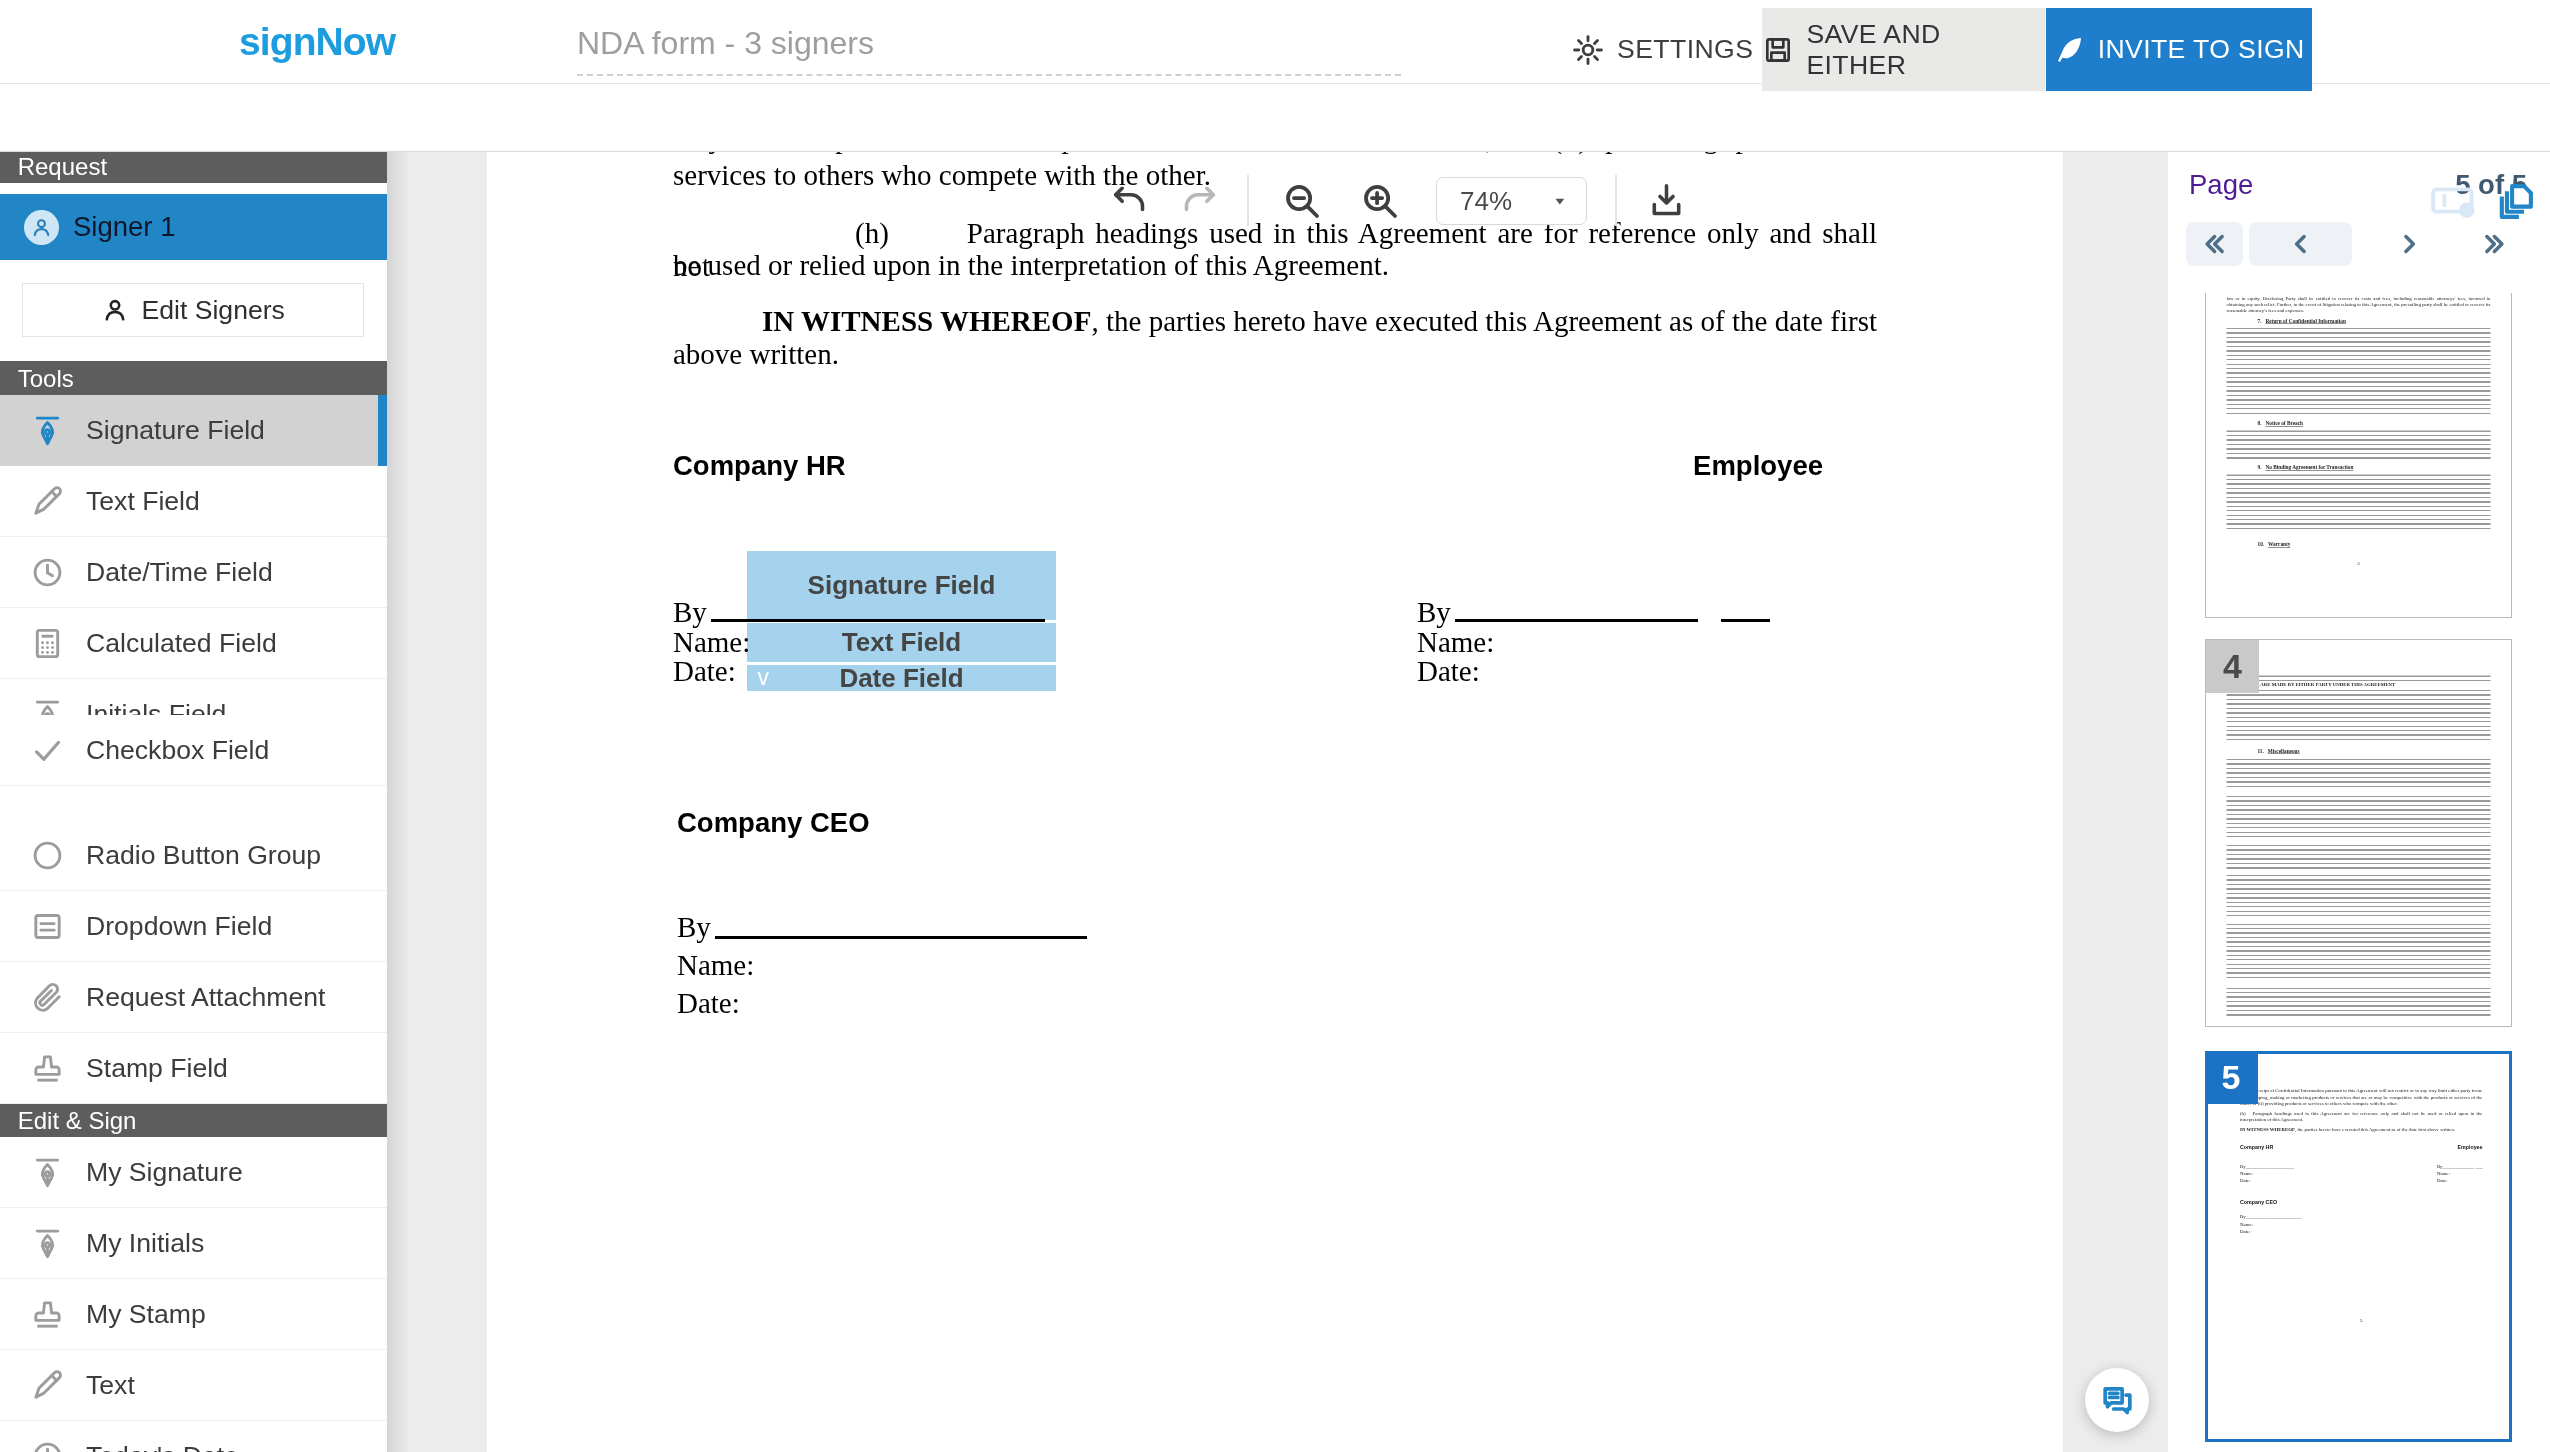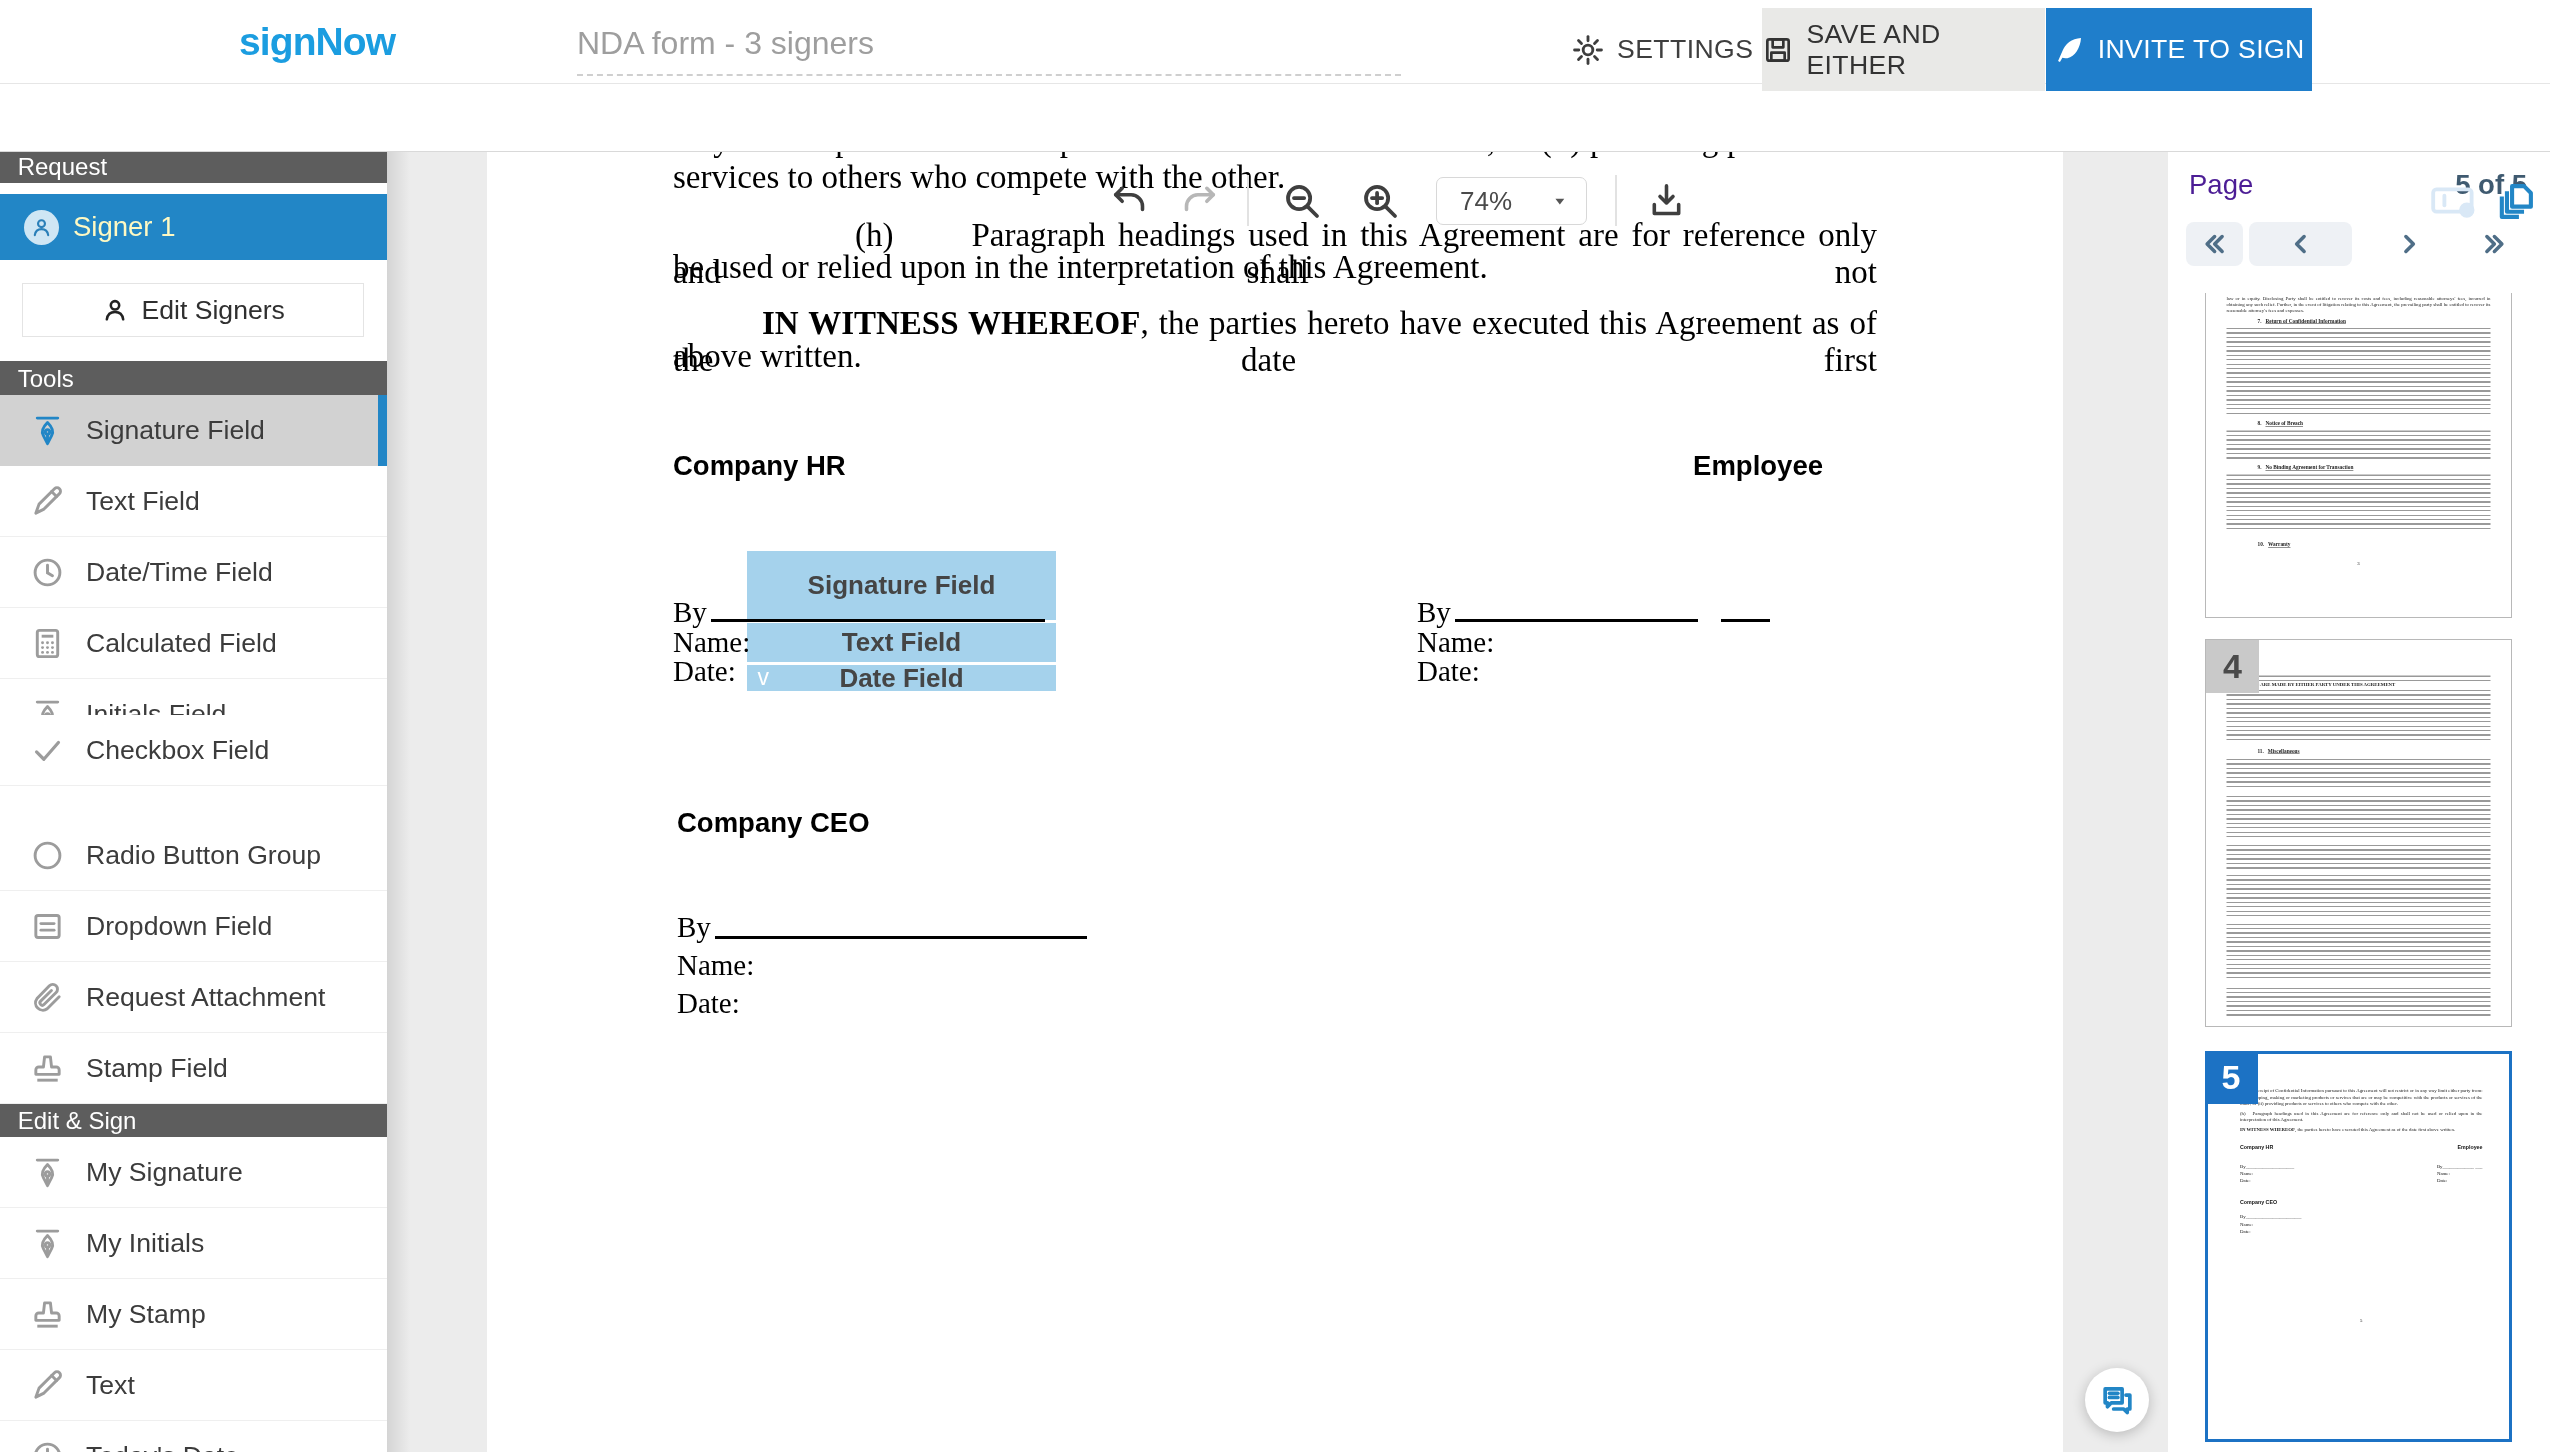--- a/index.html
+++ b/index.html
@@ -36,40 +36,40 @@
 
   
   .sidebar{position:absolute;left:0;top:151px;width:387px;height:1301px;background:#fff;
            overflow:hidden;z-index:20;}
   .side-hdr{position:absolute;left:0;width:387px;background:#5d5d5d;color:#fff;
             font-size:24px;display:flex;align-items:center;padding-left:17.7px;box-sizing:border-box;}
   .signer-row{position:absolute;left:0;top:43px;width:387px;height:66px;background:#2286c6;
               display:flex;align-items:center;cursor:pointer;}
   .avatar{width:35px;height:35px;border-radius:50%;background:#cfe6f4;margin-left:24px;
           display:flex;align-items:center;justify-content:center;color:#2a7fb8;}
-  .signer-label{color:#fef9c3;font-size:27.5px;margin-left:14px;}
+  .signer-label{color:#0f172a;font-size:27.5px;margin-left:14px;}
   .edit-signers{position:absolute;left:22px;top:132px;width:342px;height:54px;
                 border:1.8px solid #e4e4e4;display:flex;align-items:center;justify-content:center;
                 gap:12.4px;font-size:26.6px;color:#2f2f2f;box-sizing:border-box;cursor:pointer;background:#fff;}
   .tool-row{position:absolute;left:0;width:387px;height:71px;display:flex;align-items:center;
             cursor:pointer;background:#fff;border-bottom:1.8px solid #efefef;box-sizing:border-box;}
   .tool-row .ric{width:35px;height:35px;margin-left:30px;color:#9c9c9c;flex:none;}
   .tool-row .rlabel{font-size:26.6px;color:#3c3c3c;margin-left:21px;white-space:nowrap;}
   .tool-row.selected{background:#d2d2d2;border-bottom:none;}
   .tool-row.selected .ric{color:#2286c6;}
   .sel-stripe{position:absolute;right:0;top:0;width:8.9px;height:71px;background:#2286c6;}
 
   
   .viewer{position:absolute;left:387px;top:151px;width:1780px;height:1301px;
           background:#ececec;overflow:hidden;z-index:10;}
   .viewer::before{content:"";position:absolute;left:0;top:0;width:23px;height:100%;
           background:linear-gradient(to right,rgba(0,0,0,.10),rgba(0,0,0,0));z-index:5;}
   .doc-page{position:absolute;left:100px;top:0;width:1576px;height:1301px;background:#fff;}
   .dtext{position:absolute;left:186px;width:1204px;font-family:"Liberation Serif",serif;
-         font-size:33px;color:#000;z-index:2;}
+         font-size:29px;color:#000;z-index:2;}
   .just{text-align:justify;text-align-last:justify;}
   .dline{position:absolute;left:186px;width:1204px;font-family:"Liberation Serif",serif;
          font-size:29px;color:#000;z-index:2;white-space:nowrap;}
   .h-spacer{display:inline-block;width:78px;}
   .sans-b{font-family:"Liberation Sans",sans-serif;font-weight:bold;font-size:27.5px;}
   .sigline{position:absolute;height:2.7px;background:#000;z-index:3;}
   .overlay{position:absolute;left:260px;width:309px;background:#a5d2ec;z-index:1;
            display:flex;align-items:center;justify-content:center;cursor:move;}
   .overlay .olabel{font-family:"Liberation Sans",sans-serif;font-weight:bold;
                    font-size:26px;color:#454545;}

